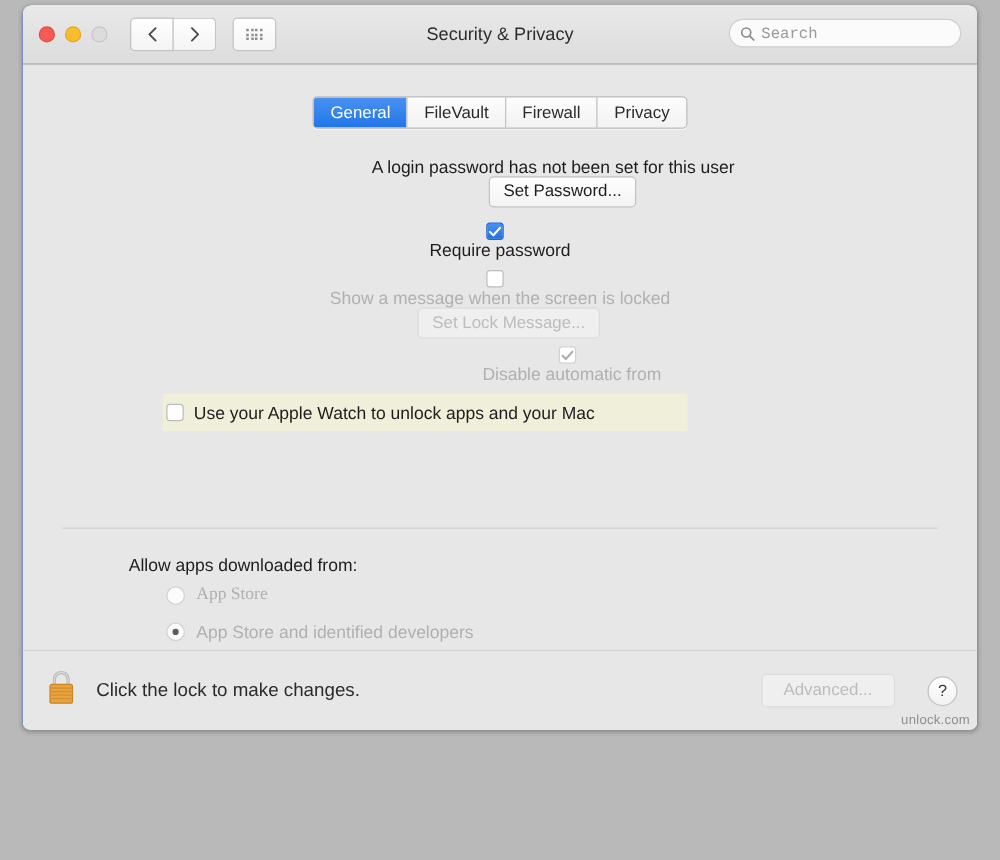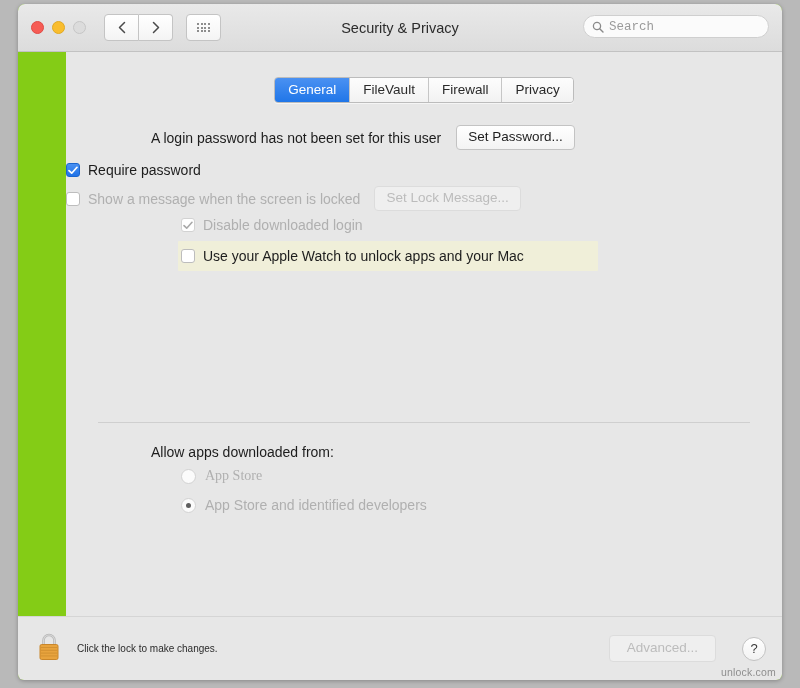--- a/index.html
+++ b/index.html
@@ -14,22 +14,22 @@
     -webkit-font-smoothing: antialiased;
     overflow: hidden;
   }
 
   
   .window {
     position: absolute;
     left: 18px;
     top: 4px;
     width: 764px;
-    height: 676px;
-    background: #84cc16;
+    height: 580px;
+    background: #1d4ed8;
     border-radius: 7px 7px 6px 6px;
     box-shadow: 0 1px 4px rgba(0,0,0,0.28);
     overflow: hidden;
     display: flex;
     flex-direction: column;
   }
 
   
   .titlebar {
     position: relative;
@@ -122,21 +122,20 @@
   .searchbox .ph {
     font-size: 12.5px;
     color: #9a9a9a;
   }
 
   
   .content {
     flex: 1 1 auto;
     position: relative;
     background: #e7e7e7;
-    margin-left: 48px;
   }
 
   
   .tabbar {
     display: flex;
     justify-content: center;
     padding-top: 25px;
   }
   .tabs {
     display: flex;
@@ -159,20 +158,21 @@
     color: #ffffff;
   }
 
   
   .panel {
     padding: 0 0 0 0;
   }
   .row {
     display: flex;
     align-items: center;
+    flex-direction: column;
   }
   .r-pwd {
     margin-top: 22px;
     padding-left: 85px;
   }
   .lbl {
     font-size: 14px;
     color: #1d1d1d;
   }
   .lbl.dim { color: #b0b0b0; }
@@ -321,21 +321,21 @@
     border-top: 1px solid #d5d5d5;
     display: flex;
     align-items: center;
   }
   .lock {
     margin-left: 17px;
     flex: 0 0 auto;
   }
   .lock-text {
     margin-left: 14px;
-    font-size: 10px;
+    font-size: 15px;
     color: #2b2b2b;
   }
   .bottom-right {
     position: absolute;
     right: 16px;
     display: flex;
     align-items: center;
     gap: 26px;
   }
   .helpbtn {
@@ -447,21 +447,21 @@
         <span class="lbl dim">Show a message when the screen is locked</span>
         <button class="btn dim" style="margin-left:14px;">Set Lock Message...</button>
       </div>
 
       <div class="row r-autologin">
         <span class="cb on-dim">
           <svg class="tick" width="10" height="9" viewBox="0 0 10 9">
             <polyline points="1,4.6 3.7,7.2 9,1.3" fill="none" stroke="#a9a9a9" stroke-width="1.6" stroke-linecap="round" stroke-linejoin="round"></polyline>
           </svg>
         </span>
-        <span class="lbl dim">Disable downloaded login</span>
+        <span class="lbl dim">Disable automatic from</span>
       </div>
 
       <div class="r-watch">
         <span class="cb off"></span>
         <span class="lbl">Use your Apple Watch to unlock apps and your Mac</span>
       </div>
 
       <div class="divider"></div>
 
       <div class="allow-title">Allow apps downloaded from:</div>

